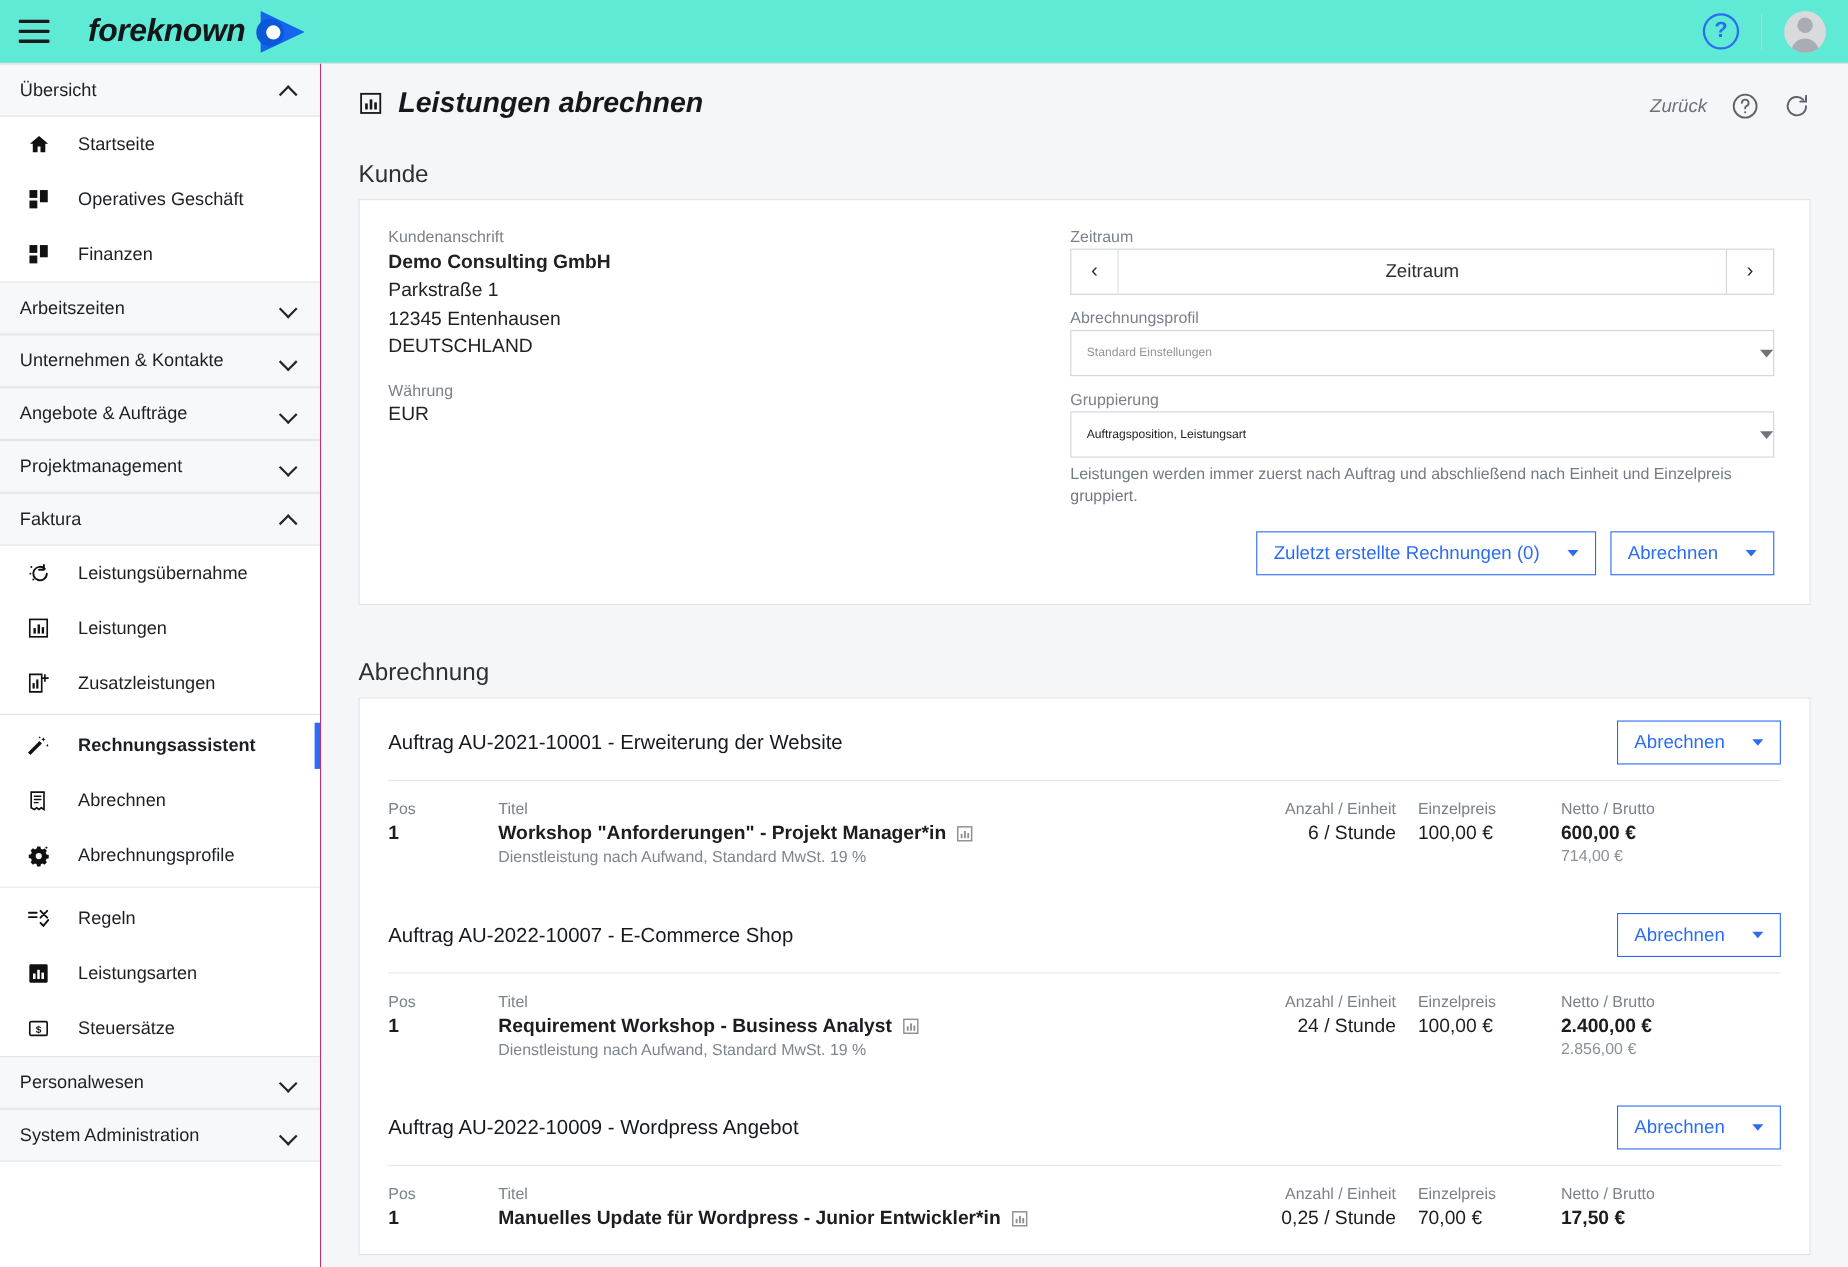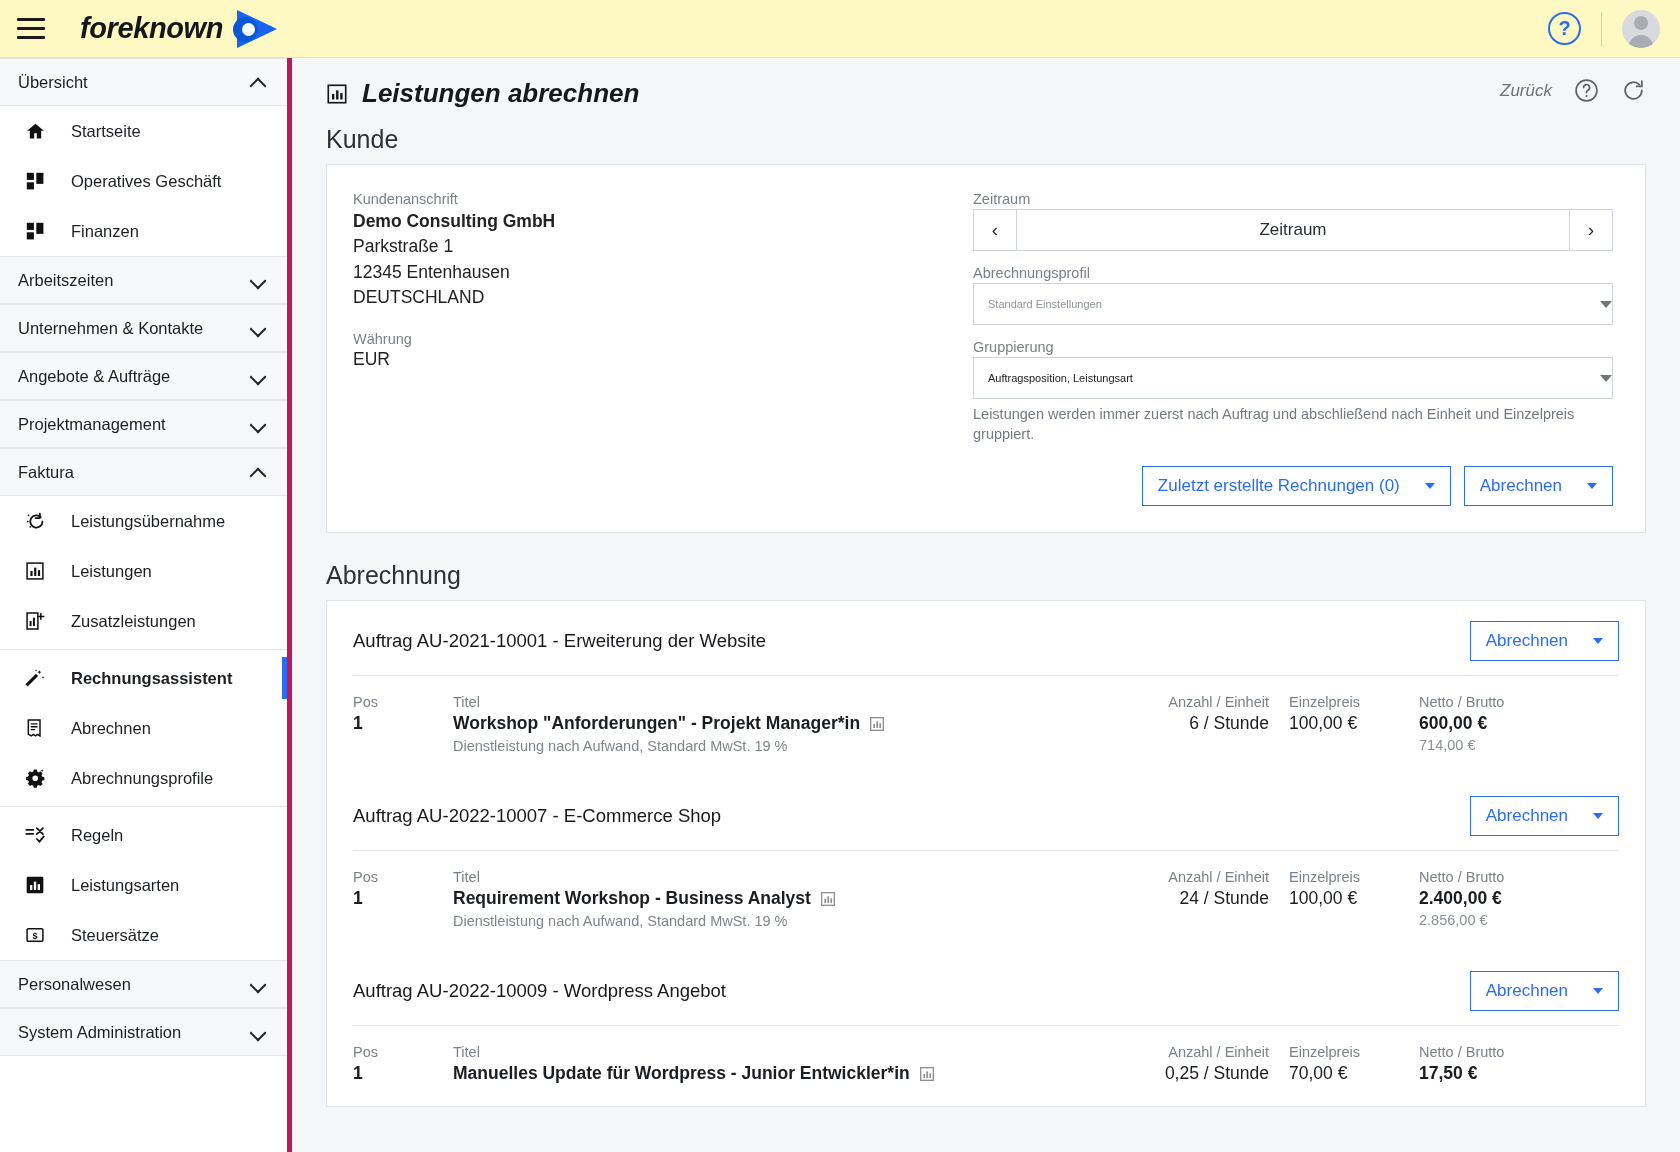--- a/index.html
+++ b/index.html
@@ -9,21 +9,21 @@
     background: #ffffff;
     overflow: hidden;
     color: #222;
   }
   .app { display: flex; flex-direction: column; width: 1680px; height: 1152px; }
 
   
   .topbar {
     height: 58px; min-height: 58px;
     display: flex; align-items: center;
-    background: #fef9c3;
+    background: #5eead4;
     border-bottom: 1px solid #dcdfe3;
     padding: 0 20px 0 14px;
   }
   .hamburger { width: 34px; height: 28px; display: flex; flex-direction: column;
     justify-content: center; gap: 6px; cursor: pointer; padding: 0 3px; }
   .hamburger span { display: block; height: 3px; background: #1b1b1b; border-radius: 1px; }
   .brand { display: flex; align-items: center; margin-left: 32px; }
   .brand-text {
     font-size: 29px; font-style: italic; font-weight: 700;
     letter-spacing: -0.4px; color: #14161a;
@@ -65,21 +65,21 @@
   .avatar .body { position: absolute; left: 50%; bottom: -7px; transform: translateX(-50%);
     width: 25px; height: 20px; border-radius: 13px 13px 0 0; background: #a8acb3; }
 
   
   .body { display: flex; flex: 1; min-height: 0; }
 
   
   .sidebar {
     width: 292px; min-width: 292px;
     background: #ffffff;
-    border-right: 5px solid #be185d;
+    border-right: 1px solid #be185d;
     overflow: hidden;
     font-size: 16.5px;
   }
   .side-group {
     background: #f7f8fa;
     border-top: 1px solid #e2e5e9;
     border-bottom: 1px solid #e2e5e9;
     padding: 0 22px 0 18px;
     height: 48px;
     display: flex; align-items: center; justify-content: space-between;
@@ -109,34 +109,34 @@
   .side-item .ico { width: 22px; height: 22px; display: flex; align-items: center;
     justify-content: center; flex: 0 0 22px; }
   .side-sep { height: 1px; background: #e2e5e9; margin: 3px 0; }
   .side-item-label { font-size: 16.5px; }
 
   
   .main { flex: 1; min-width: 0; background: #f5f6f8; overflow: hidden;
     display: flex; flex-direction: column; }
   .page-head {
     background: #f5f6f8;
-    display: flex; align-items: flex-start;
+    display: flex; align-items: flex-end;
     padding: 20px 34px 16px 34px;
   }
   .page-title {
     display: flex; align-items: center; gap: 14px;
     font-size: 26px; font-style: italic; font-weight: 700; color: #15181c;
   }
   .head-spacer { flex: 1; }
   .head-actions { display: flex; align-items: center; gap: 22px; }
   .head-link { color: #6b727c; font-size: 17px; cursor: pointer; font-style: italic; }
   .head-ico { color: #5c636d; cursor: pointer; display:flex; align-items:center; }
 
   .section-label {
-    font-size: 25px; color: #2c3138; padding: 0 34px 10px 34px;
+    font-size: 22px; color: #2c3138; padding: 0 34px 10px 34px; margin-top: 20px;
   }
   .card {
     background: #ffffff;
     border: 1px solid #e0e3e7;
     margin: 0 34px 0 34px;
   }
 
   .kunde-card { display: flex; padding: 26px 26px 26px 26px; }
   .kunde-left { width: 620px; }
   .kunde-right { flex: 1; max-width: 640px; }

